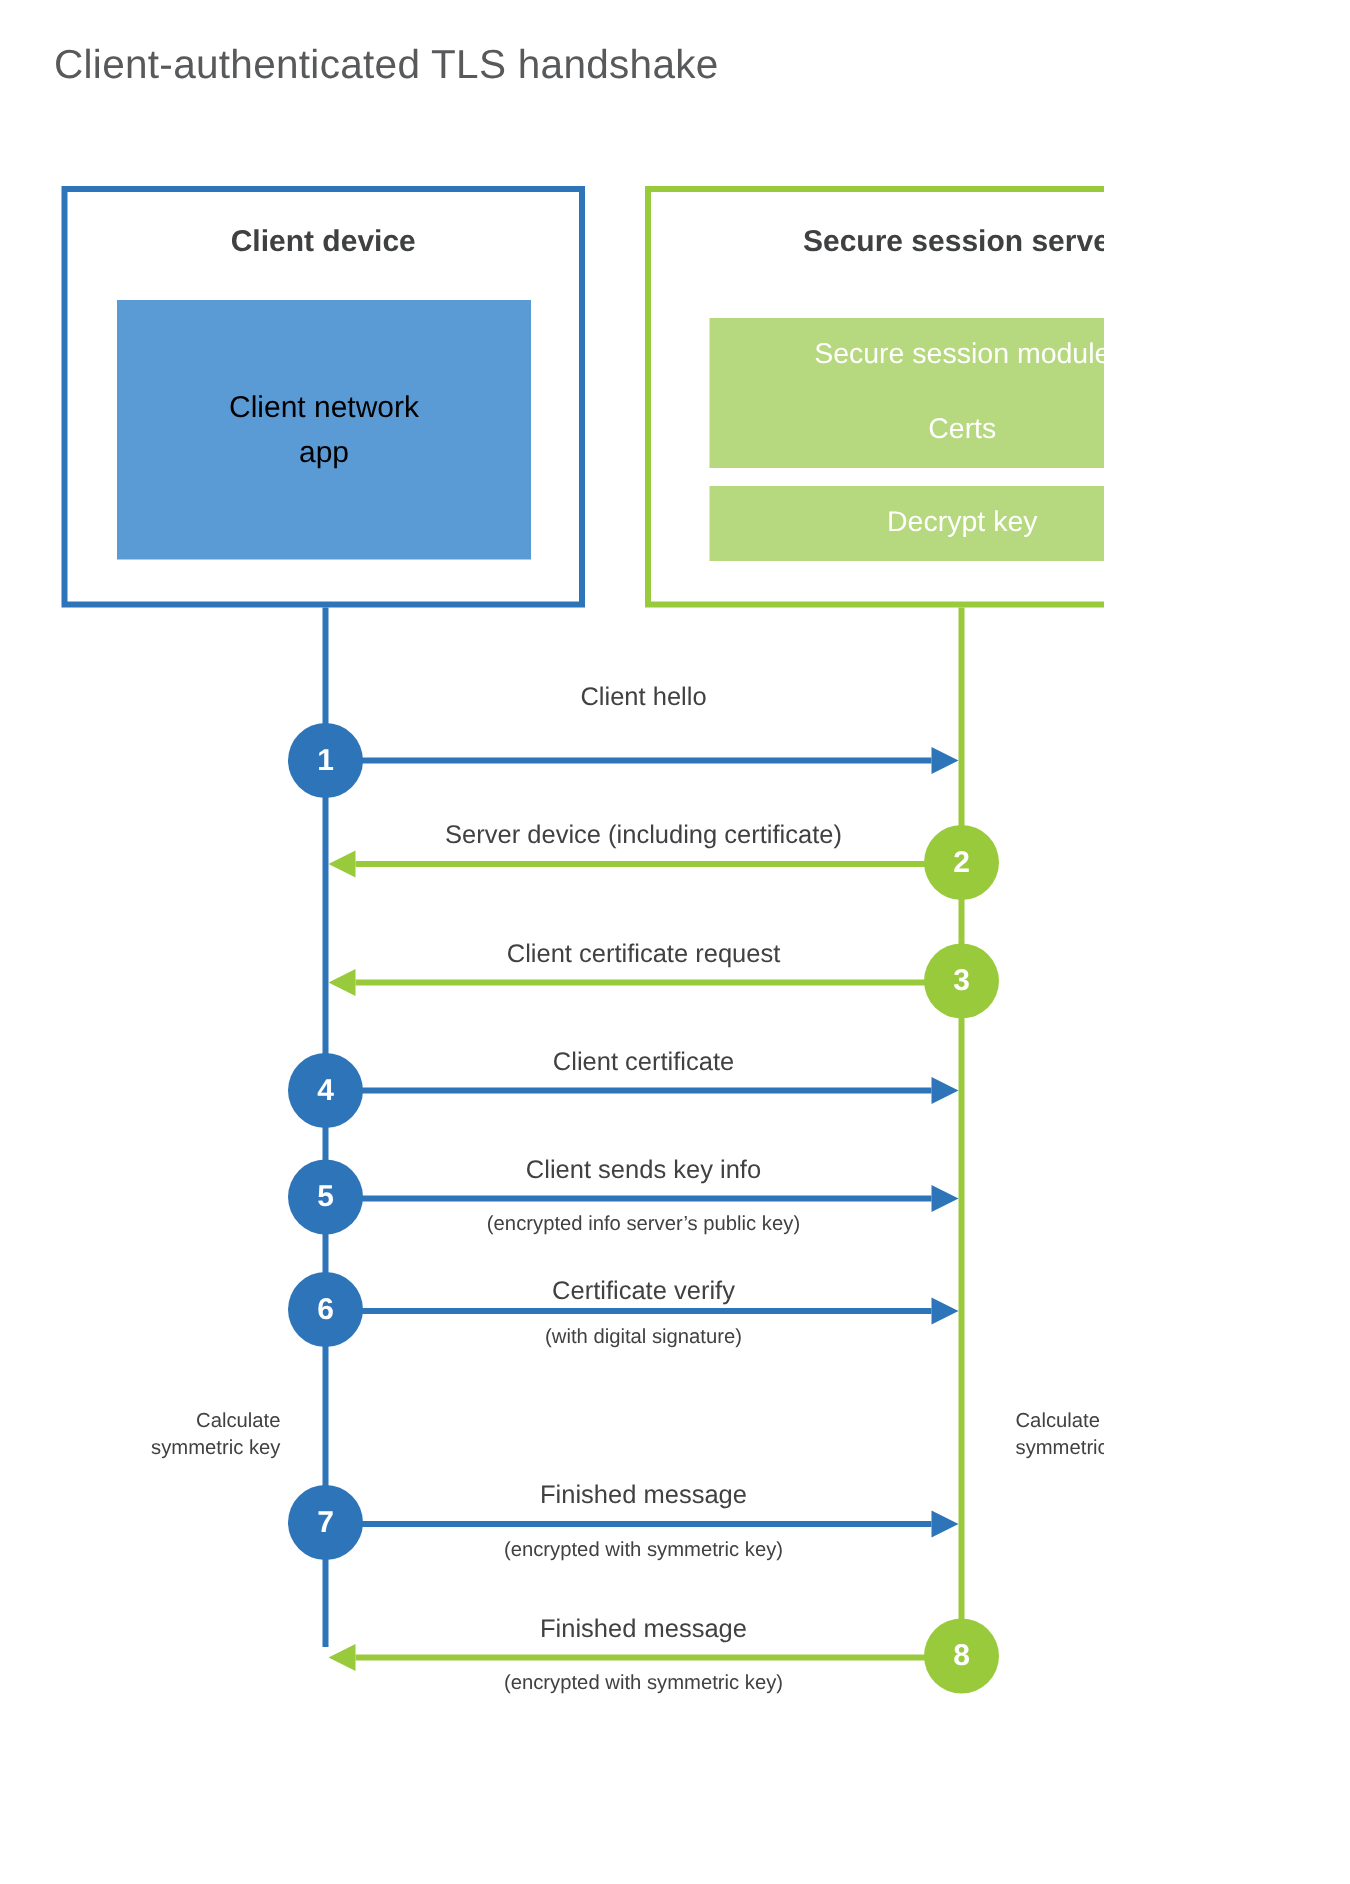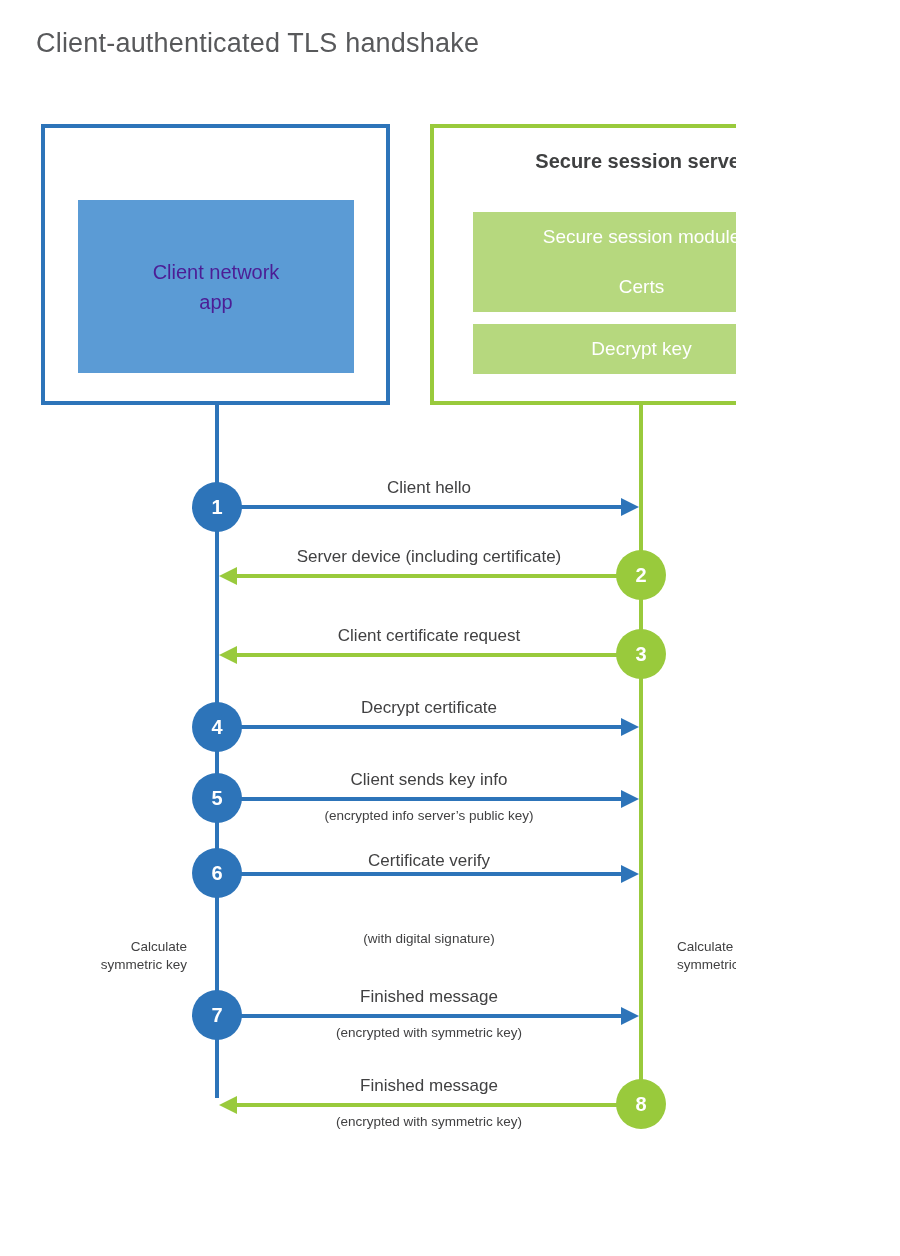--- a/index.html
+++ b/index.html
@@ -18,21 +18,21 @@
   #client-box{left:41px;top:124px;width:349px;height:281px;border-color:var(--blue);}
   #server-box{left:430px;top:124px;width:423px;height:281px;border-color:var(--green);}
   .actor-heading{
     text-align:center;font-size:20px;font-weight:bold;color:var(--text-dark);
   }
   #client-heading{left:41px;top:150px;width:349px;}
   #server-heading{left:430px;top:150px;width:423px;}
   #client-app{
     left:78px;top:200px;width:276px;height:173px;background:var(--blue-light);
     display:flex;align-items:center;justify-content:center;text-align:center;
-    color:#4c1d95;font-size:20px;line-height:30px;white-space:pre-line;
+    color:#000000;font-size:20px;line-height:30px;white-space:pre-line;
   }
   .server-bar{
     left:473px;width:337px;height:50px;background:var(--green-light);
     display:flex;align-items:center;justify-content:center;
     color:#ffffff;font-size:19px;
   }
   #server-bar-0{top:212px;}
   #server-bar-1{top:262px;}
   #server-bar-2{top:324px;}
   
@@ -72,62 +72,63 @@
   #note-calc-right{left:677px;top:938px;width:160px;text-align:left;}
 </style>
 </head>
 <body>
 
 <div id="stage">
 
   <div id="title" class="abs">Client-authenticated TLS handshake</div>
 
   <div id="client-box" class="abs actor-box"></div>
+  <div id="client-heading" class="abs actor-heading">Client device</div>
   <div id="client-app" class="abs">Client network
 app</div>
 
   <div id="server-box" class="abs actor-box"></div>
   <div id="server-heading" class="abs actor-heading">Secure session server</div>
   <div id="server-bar-0" class="abs server-bar">Secure session module</div>
   <div id="server-bar-1" class="abs server-bar">Certs</div>
   <div id="server-bar-2" class="abs server-bar">Decrypt key</div>
 
   <div id="client-lifeline" class="abs lifeline"></div>
   <div id="server-lifeline" class="abs lifeline"></div>
 
   <div class="abs shaft blue" style="left:217px;top:505px;width:404px;"></div>
   <div class="abs head right" style="left:621px;top:498px;"></div>
-  <div class="abs msg-label" style="top:478px;">Client hello</div>
+  <div class="abs msg-label" style="top:455px;">Client hello</div>
   <div class="abs step-circle blue" style="left:192px;top:482px;">1</div>
 
   <div class="abs shaft green" style="left:237px;top:574px;width:404px;"></div>
   <div class="abs head left" style="left:219px;top:567px;"></div>
   <div class="abs msg-label" style="top:547px;">Server device (including certificate)</div>
   <div class="abs step-circle green" style="left:616px;top:550px;">2</div>
 
   <div class="abs shaft green" style="left:237px;top:653px;width:404px;"></div>
   <div class="abs head left" style="left:219px;top:646px;"></div>
   <div class="abs msg-label" style="top:626px;">Client certificate request</div>
   <div class="abs step-circle green" style="left:616px;top:629px;">3</div>
 
   <div class="abs shaft blue" style="left:217px;top:725px;width:404px;"></div>
   <div class="abs head right" style="left:621px;top:718px;"></div>
-  <div class="abs msg-label" style="top:698px;">Decrypt certificate</div>
+  <div class="abs msg-label" style="top:698px;">Client certificate</div>
   <div class="abs step-circle blue" style="left:192px;top:702px;">4</div>
 
   <div class="abs shaft blue" style="left:217px;top:797px;width:404px;"></div>
   <div class="abs head right" style="left:621px;top:790px;"></div>
   <div class="abs msg-label" style="top:770px;">Client sends key info</div>
   <div class="abs msg-sublabel" style="top:808px;">(encrypted info server’s public key)</div>
   <div class="abs step-circle blue" style="left:192px;top:773px;">5</div>
 
   <div class="abs shaft blue" style="left:217px;top:872px;width:404px;"></div>
   <div class="abs head right" style="left:621px;top:865px;"></div>
   <div class="abs msg-label" style="top:851px;">Certificate verify</div>
-  <div class="abs msg-sublabel" style="top:931px;">(with digital signature)</div>
+  <div class="abs msg-sublabel" style="top:883px;">(with digital signature)</div>
   <div class="abs step-circle blue" style="left:192px;top:848px;">6</div>
 
   <div class="abs shaft blue" style="left:217px;top:1014px;width:404px;"></div>
   <div class="abs head right" style="left:621px;top:1007px;"></div>
   <div class="abs msg-label" style="top:987px;">Finished message</div>
   <div class="abs msg-sublabel" style="top:1025px;">(encrypted with symmetric key)</div>
   <div class="abs step-circle blue" style="left:192px;top:990px;">7</div>
 
   <div class="abs shaft green" style="left:237px;top:1103px;width:404px;"></div>
   <div class="abs head left" style="left:219px;top:1096px;"></div>

